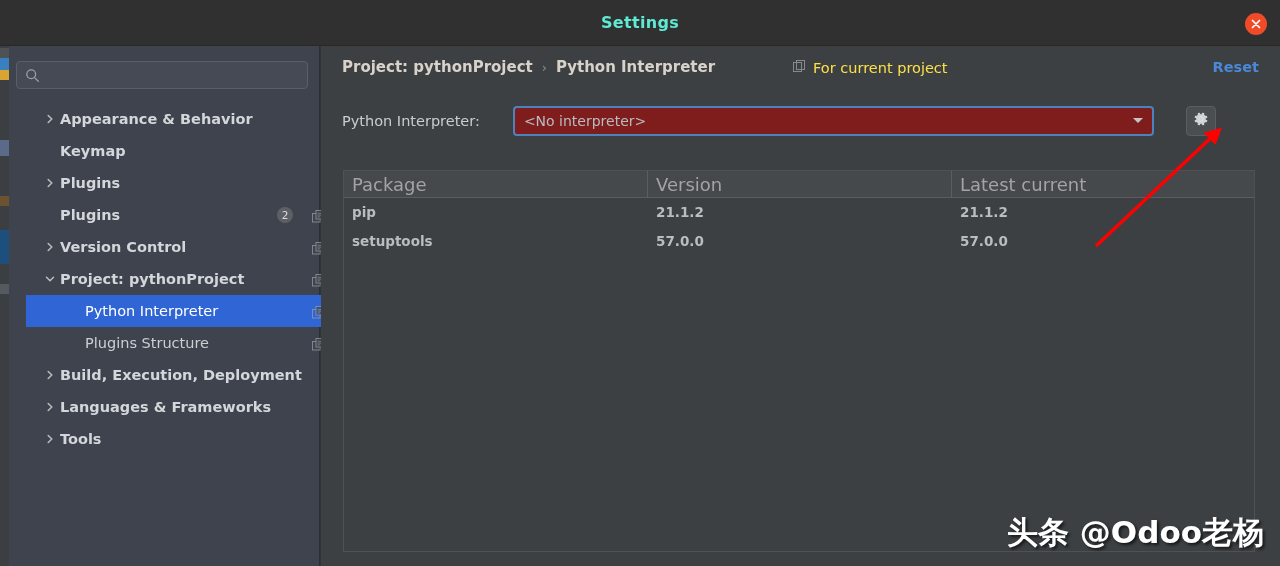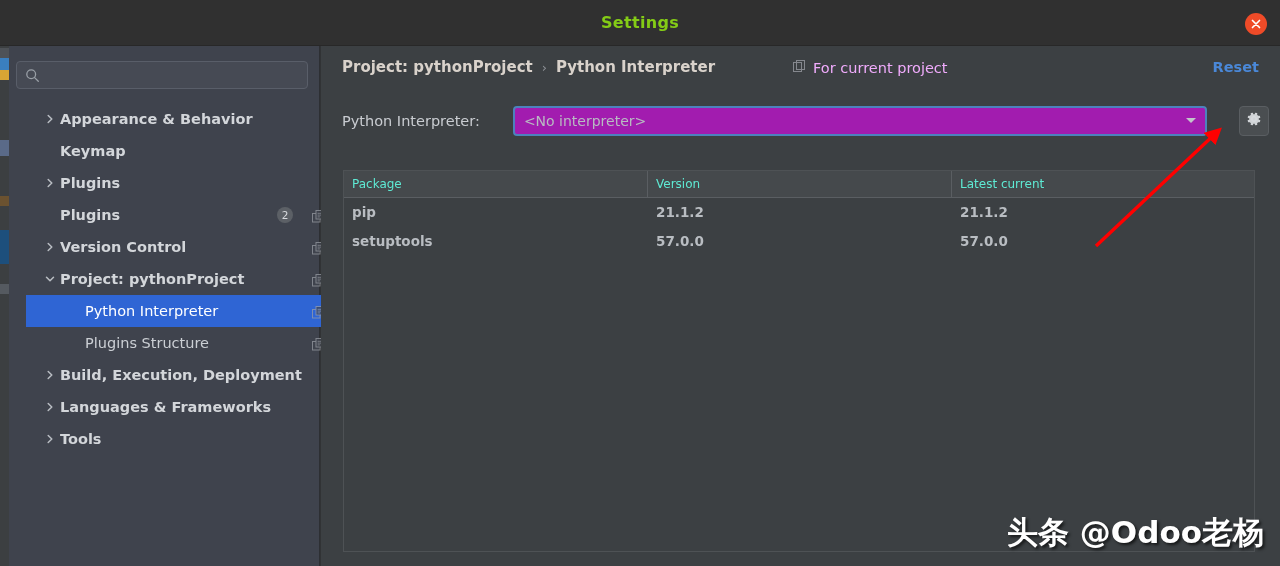--- a/index.html
+++ b/index.html
@@ -24,21 +24,21 @@
 
   
   .titlebar {
     position: absolute; left: 0; top: 0; width: 1280px; height: 46px;
     background: #303030;
     border-bottom: 1px solid #282828;
   }
   .title-text {
     position: absolute; left: 0; top: 0; width: 1280px;
     line-height: 46px; text-align: center;
-    color: #84cc16; font-size: 16px; font-weight: bold;
+    color: #5eead4; font-size: 16px; font-weight: bold;
     letter-spacing: 0.3px;
   }
   .close-btn {
     position: absolute; right: 13px; top: 13px;
     width: 22px; height: 22px; border-radius: 50%;
     background: #ef4b28; cursor: pointer;
   }
   .close-btn svg { position: absolute; left: 5px; top: 5px; }
 
   
@@ -101,36 +101,36 @@
   .breadcrumb {
     position: absolute; left: 21px; top: 12px;
     display: flex; align-items: center; gap: 9px;
     font-size: 15px; font-weight: bold; color: #d9d2cb;
   }
   .crumb-sep { color: #8d9096; font-weight: normal; font-size: 13px; }
   .crumb-link { cursor: pointer; }
   .scope-note {
     position: absolute; left: 472px; top: 14px;
     display: flex; align-items: center; gap: 7px;
-    color: #f0abfc; font-size: 14.5px;
+    color: #fde047; font-size: 14.5px;
   }
   .reset-link {
     position: absolute; right: 21px; top: 13px;
     color: #4a88d8; font-size: 14.5px; font-weight: bold; cursor: pointer;
   }
 
   .interp-row {
     position: absolute; left: 21px; top: 60px;
     display: flex; align-items: center; gap: 23px;
   }
   .interp-label { color: #c9ccd1; font-size: 14.5px; margin-right: 10px; }
   .combo {
     position: relative;
-    width: 694px; height: 30px;
-    background: #a21caf;
+    width: 641px; height: 30px;
+    background: #7f1d1d;
     border: 2px solid #4c82bd;
     border-radius: 4px;
     cursor: pointer;
   }
   .combo .val {
     position: absolute; left: 9px; top: 0; line-height: 26px;
     color: #b8bcc2; font-size: 14px;
   }
   .combo .arrow {
     position: absolute; right: 9px; top: 10px;
@@ -148,21 +148,21 @@
 
   
   .table {
     position: absolute; left: 22px; top: 124px;
     width: 912px; height: 382px;
     background: #3c4043;
     border: 1px solid #4e5255;
   }
   .thead { display: flex; height: 27px; background: #45494c; }
   .th {
-    color: #5eead4; font-size: 12px;
+    color: #a3a3a3; font-size: 18px;
     line-height: 27px; padding-left: 8px;
     border-right: 1px solid #5a5e62;
     border-bottom: 1px solid #5a5e62;
     cursor: pointer;
   }
   .th:last-child { border-right: none; }
   .col0 { width: 304px; } .col1 { width: 304px; } .col2 { width: 302px; }
   .trow { display: flex; height: 29px; }
   .td {
     color: #b9bdc2; font-size: 13.5px;

